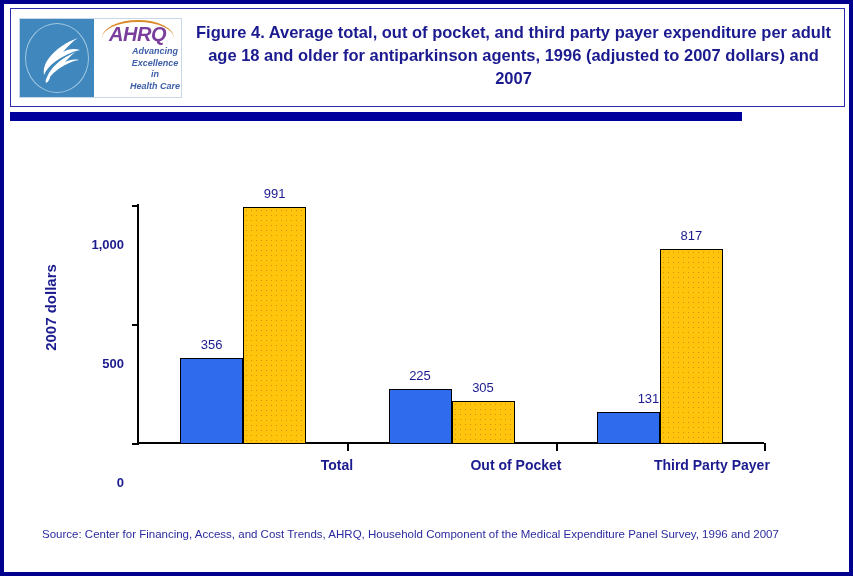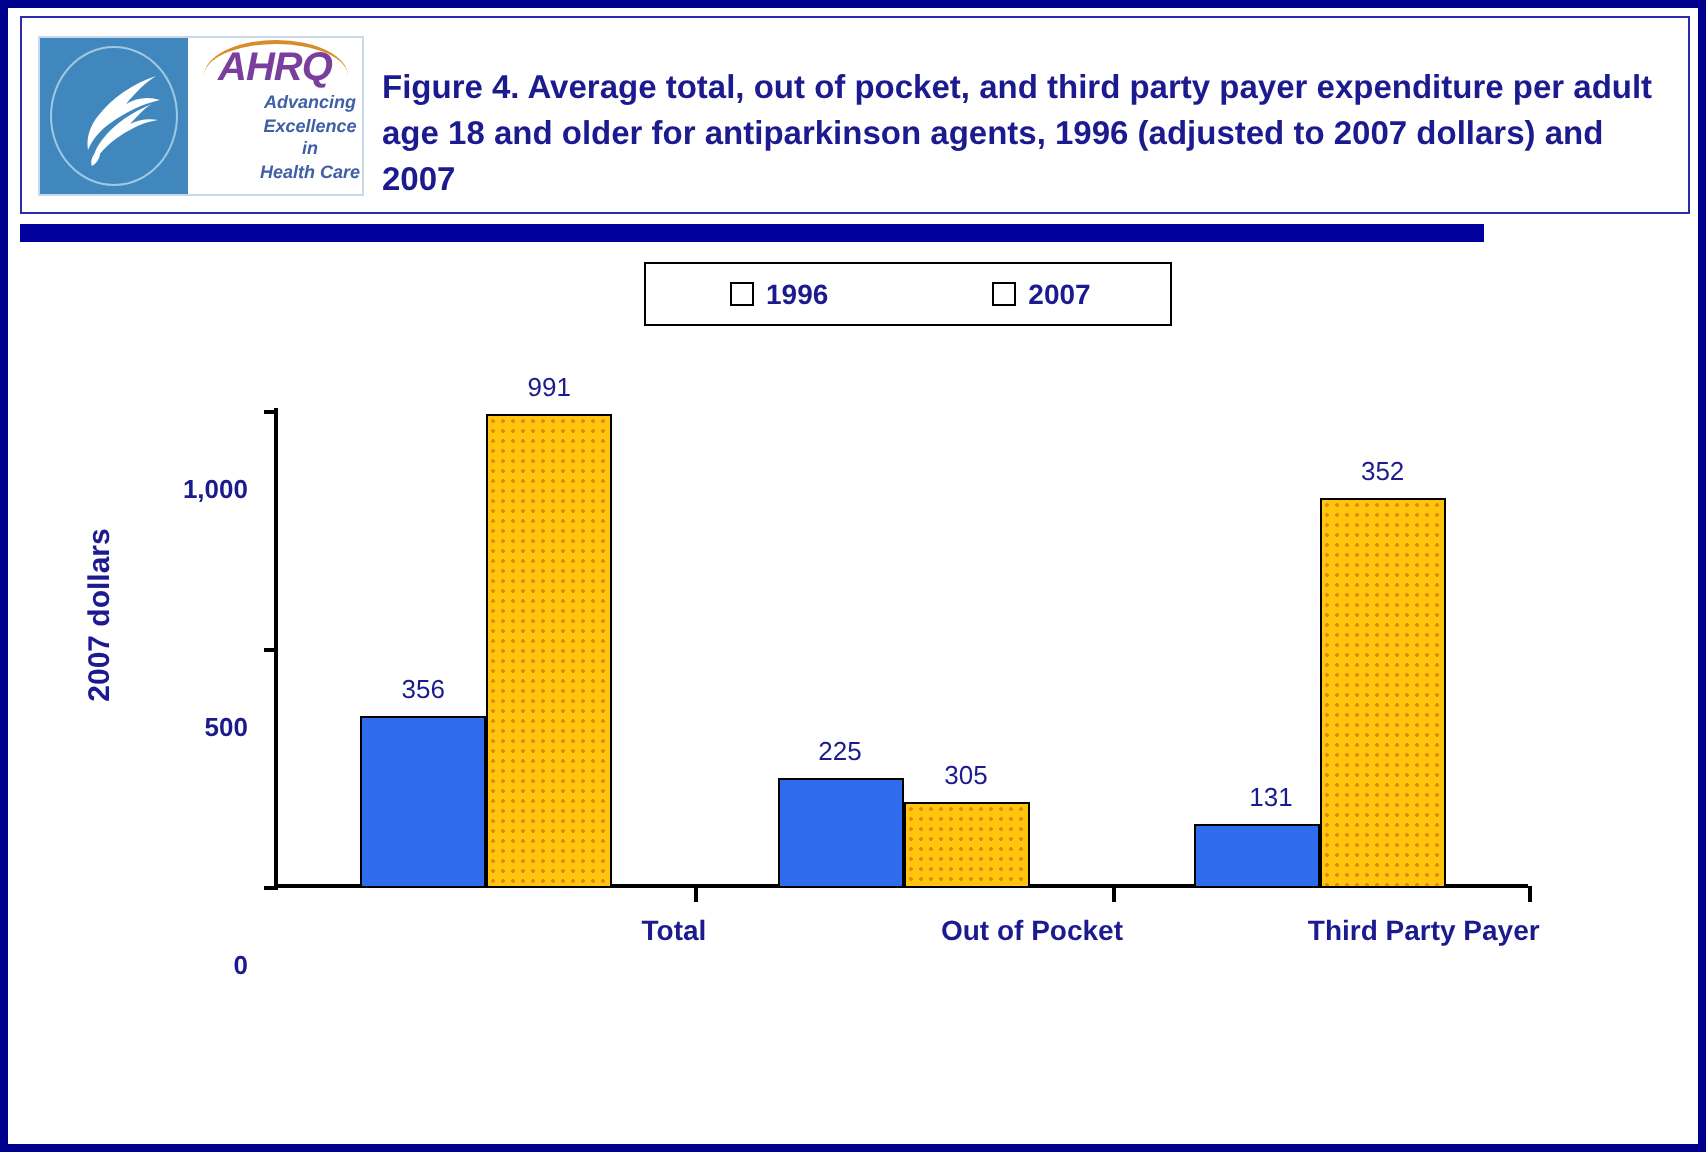--- a/index.html
+++ b/index.html
@@ -94,22 +94,23 @@
     font-weight: bold;
     font-style: italic;
     color: #3f5fa8;
     line-height: 11px;
     margin-top: 1px;
     padding-left: 35px;
   }
   #fig-title {
     position: absolute;
     left: 180px;
-    top: 24px;
+    top: 12px;
     width: 645px;
+    text-align: center;
     font-size: 16.5px;
     font-weight: bold;
     color: #1b1b8f;
     line-height: 23px;
   }
   #blue-rule {
     position: absolute;
     left: 6px;
     top: 108px;
     width: 732px;
@@ -250,30 +251,20 @@
         <div class="tag">Excellence in</div>
         <div class="tag">Health Care</div>
       </div>
     </div>
 
     <div id="fig-title">Figure 4. Average total, out of pocket, and third party payer expenditure per adult age 18 and older for antiparkinson agents, 1996 (adjusted to 2007 dollars) and 2007</div>
   </div>
 
   <div id="blue-rule"></div>
 
-  <div id="legend">
-    <div class="legend-entry e0">
-      <span class="legend-swatch"></span>
-      <span>1996</span>
-    </div>
-    <div class="legend-entry e1">
-      <span class="legend-swatch"></span>
-      <span>2007</span>
-    </div>
-  </div>
 
   <div id="chart">
     <div id="ylabel">2007 dollars</div>
 
     <div class="axis-line" style="left:133px; top:200px; width:2px; height:240px;"></div>
     <div class="axis-line" style="left:133px; top:438px; width:627px; height:2px;"></div>
 
     <div id="ticks">
         <div class="axis-line" style="left: 128px; top: 439px; width: 7px; height: 2px;"></div>
         <div class="tick-label" style="left: 30px; top: 431px; width: 90px;">0</div>
@@ -290,25 +281,26 @@
     <div id="bars">
         <div class="bar s0" style="left: 176.167px; top: 354.272px; width: 63px; height: 85.728px;"></div>
         <div class="bar-value" style="left: 164.167px; top: 333.272px; width: 87px;">356</div>
         <div class="bar s1" style="left: 239.167px; top: 203.142px; width: 63px; height: 236.858px;"></div>
         <div class="bar-value" style="left: 227.167px; top: 182.142px; width: 87px;">991</div>
         <div class="bar s0" style="left: 384.5px; top: 385.45px; width: 63px; height: 54.55px;"></div>
         <div class="bar-value" style="left: 372.5px; top: 364.45px; width: 87px;">225</div>
         <div class="bar s1" style="left: 447.5px; top: 397.35px; width: 63px; height: 42.65px;"></div>
         <div class="bar-value" style="left: 435.5px; top: 376.35px; width: 87px;">305</div>
         <div class="bar s0" style="left: 592.833px; top: 407.822px; width: 63px; height: 32.178px;"></div>
-        <div class="bar-value" style="left: 588px; top: 386.822px; width: 87px;">131</div>
+        <div class="bar-value" style="left: 601px; top: 386.822px; width: 87px;">131</div>
         <div class="bar s1" style="left: 655.833px; top: 244.554px; width: 63px; height: 195.446px;"></div>
-        <div class="bar-value" style="left: 643.833px; top: 223.554px; width: 87px;">352</div>
+        <div class="bar-value" style="left: 643.833px; top: 223.554px; width: 87px;">817</div>
       </div>
     <div id="cats">
         <div class="cat-label" style="left: 129.167px; top: 453px; width: 220px;">Total</div>
         <div class="cat-label" style="left: 337.5px; top: 453px; width: 220px;">Out of Pocket</div>
         <div class="cat-label" style="left: 545.833px; top: 453px; width: 220px;">Third Party Payer</div>
       </div>
   </div>
 
+  <div id="source">Source: Center for Financing, Access, and Cost Trends, AHRQ, Household Component of the Medical Expenditure Panel Survey, 1996 and 2007</div>
 
 </div>
 
 </body></html>

